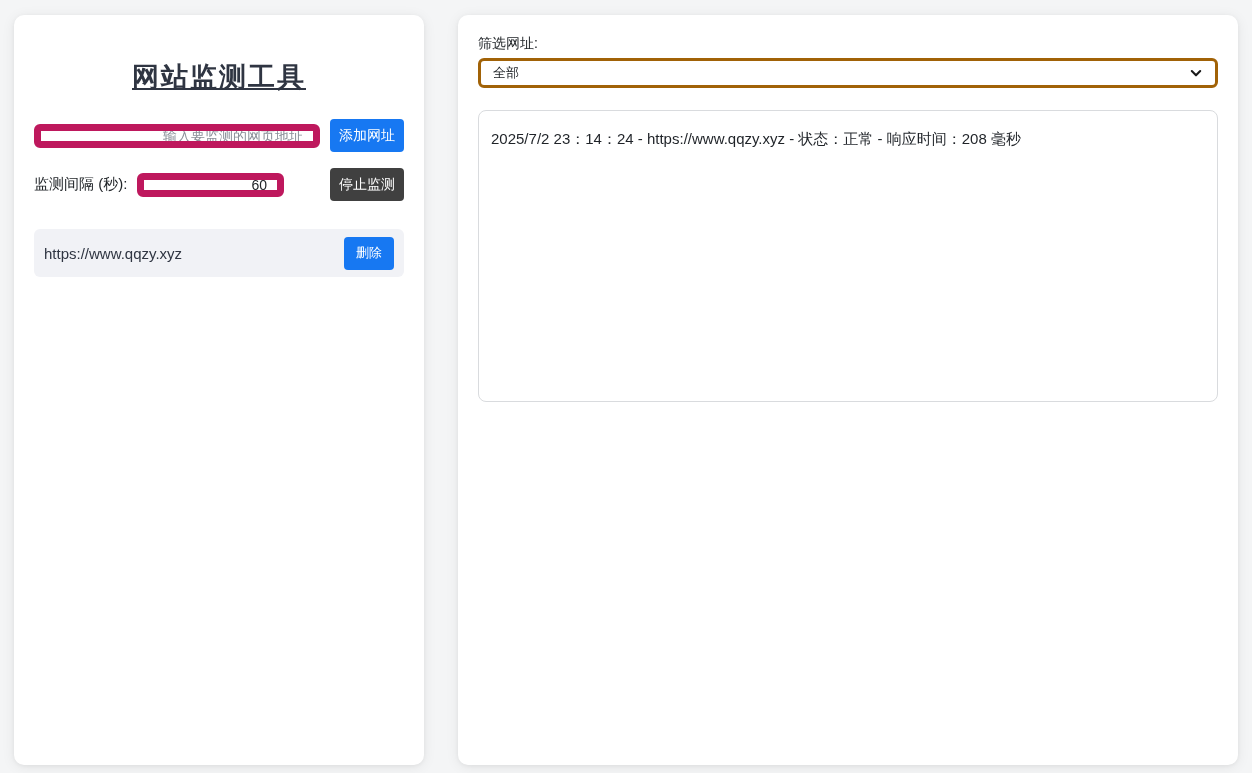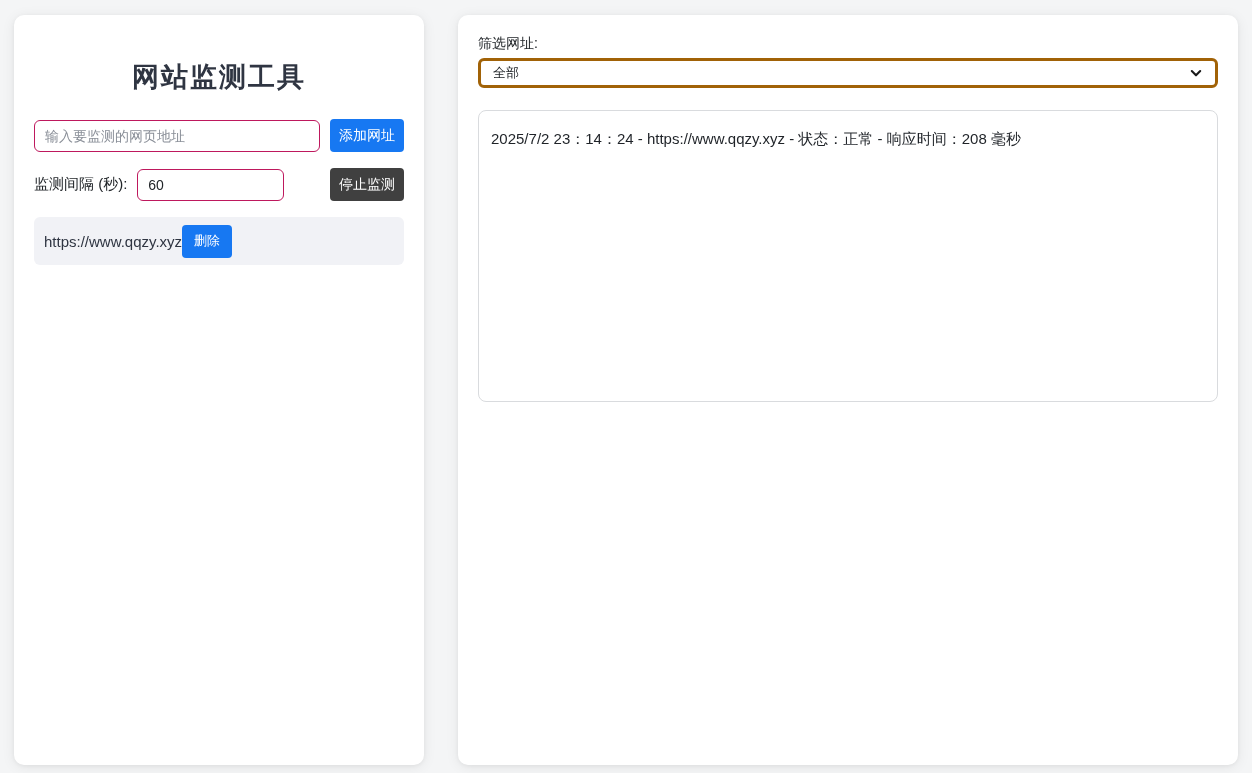--- a/index.html
+++ b/index.html
@@ -34,38 +34,40 @@
   }
   
   h1.title {
     text-align: center;
     font-size: 27px;
     font-weight: bold;
     color: #2f3542;
     letter-spacing: 2px;
     margin: 26px 0 26px 0;
     line-height: 32px;
+    text-decoration: underline;
   }
   .row {
     display: flex;
     align-items: center;
     gap: 10px;
     margin-bottom: 16px;
   }
   input.text-input {
-    height: 32px;
-    border: 1px solid #be185d;
+    height: 24px;
+    border: 7px solid #be185d;
     border-radius: 6px;
     padding: 0 10px;
     font-size: 14px;
     color: #212529;
     outline: none;
     font-family: "Liberation Sans", "DejaVu Sans", sans-serif;
     background: #fff;
     min-width: 0;
+    text-align: right;
   }
   input.text-input::placeholder { color: #8a8f98; }
   .url-input { flex: 1; }
   .interval-label {
     font-size: 15px;
     color: #212529;
     white-space: nowrap;
     flex: 0 0 auto;
   }
   .interval-input { flex: 1; }
@@ -77,26 +79,27 @@
     height: 33px;
     cursor: pointer;
     font-family: "Liberation Sans", "DejaVu Sans", sans-serif;
     flex: 0 0 auto;
   }
   .btn.blue { background: #1778f2; }
   .btn.red  { background: #404040; margin-left: 36px; }
   .btn.wide { width: 74px; }
   .btn.small { width: 50px; font-size: 13px; }
   .site-item {
-    margin-top: 16px;
+    margin-top: 28px;
     background: #f1f2f6;
     border-radius: 6px;
     height: 48px;
     display: flex;
     align-items: center;
+    justify-content: space-between;
     padding: 0 10px;
   }
   .site-url {
     font-size: 15px;
     color: #2f3542;
   }
   
   .filter-label {
     font-size: 14px;
     color: #212529;

